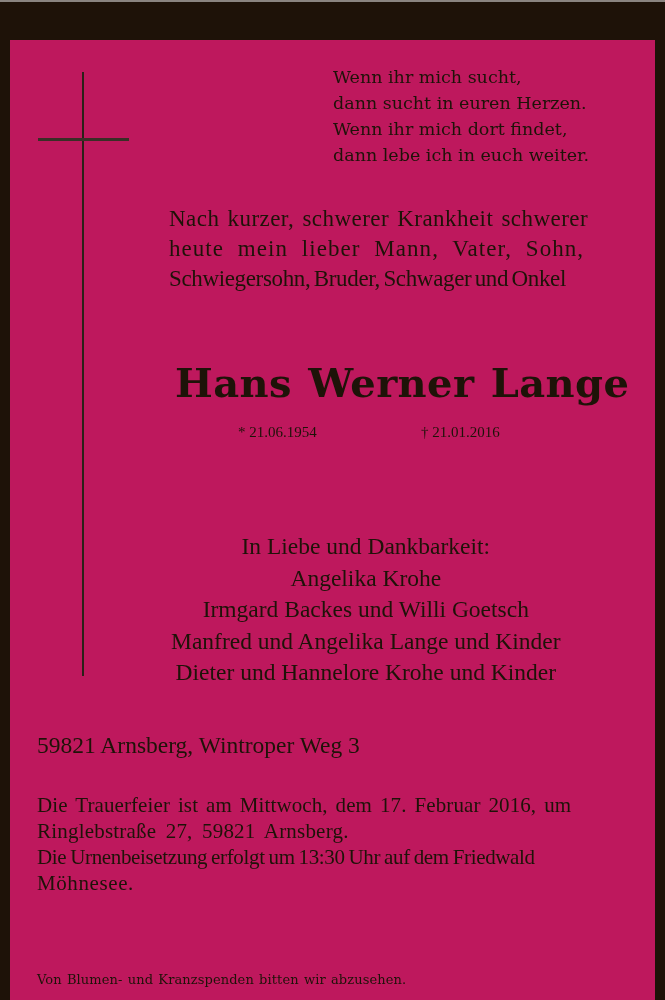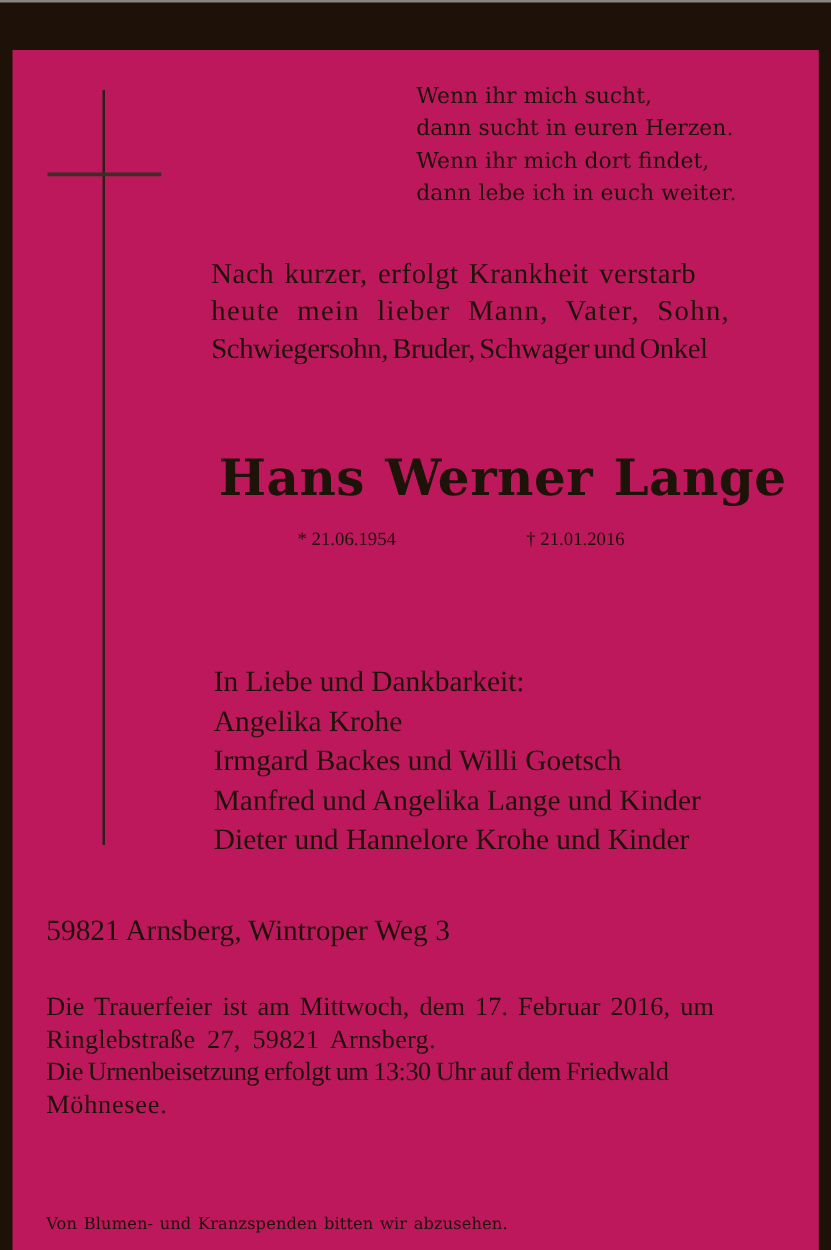--- a/index.html
+++ b/index.html
@@ -85,20 +85,21 @@
       line-height: 28px;
     }
     .dates.born { left: 228px; }
     .dates.died { left: 411px; }
     
     .mourners {
       left: 161px; top: 491px;
       font-family: "Liberation Serif", serif;
       font-size: 23.5px;
       line-height: 31.5px;
+      text-align: center;
     }
     .mourners div { height: 31.5px; }
     
     .address {
       left: 27px; top: 690px;
       font-family: "Liberation Serif", serif;
       font-size: 23.5px;
       line-height: 30px;
     }
     
@@ -137,21 +138,21 @@
     </div>
 
     <div class="t poem">
       <div>Wenn ihr mich sucht,</div>
       <div>dann sucht in euren Herzen.</div>
       <div>Wenn ihr mich dort findet,</div>
       <div>dann lebe ich in euch weiter.</div>
     </div>
 
     <div class="t intro">
-      <div class="l1">Nach kurzer, erfolgt Krankheit verstarb</div>
+      <div class="l1">Nach kurzer, schwerer Krankheit schwerer</div>
       <div class="l2">heute mein lieber Mann, Vater, Sohn,</div>
       <div class="l3">Schwiegersohn, Bruder, Schwager und Onkel</div>
     </div>
 
     <div class="t name">Hans Werner Lange</div>
     <div class="t dates born">* 21.06.1954</div>
     <div class="t dates died">† 21.01.2016</div>
 
     <div class="t mourners">
       <div>In Liebe und Dankbarkeit:</div>

